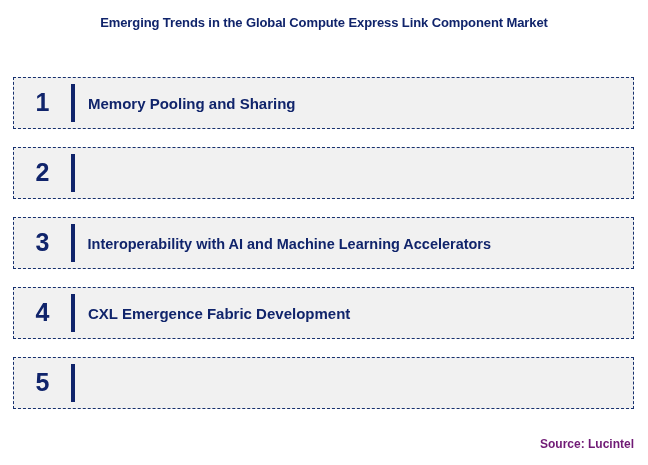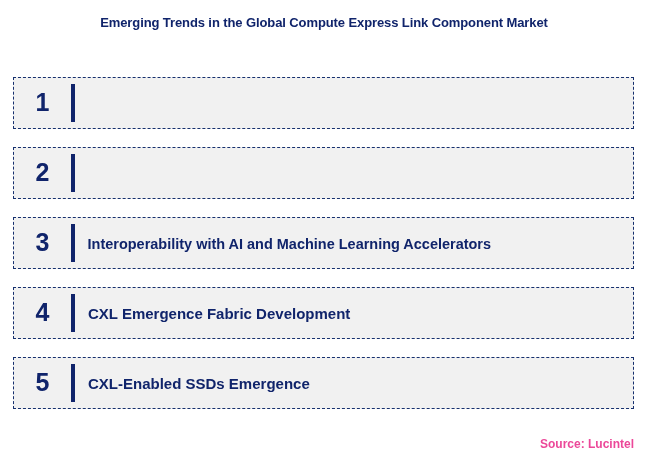--- a/index.html
+++ b/index.html
@@ -81,36 +81,37 @@
     font-size: 15px;
     transform: scaleX(0.965);
     transform-origin: left center;
   }
   .source-note {
     position: absolute;
     right: 14px;
     bottom: 14px;
     font-size: 12px;
     font-weight: bold;
-    color: #ec4899;
+    color: #701a75;
     white-space: nowrap;
   }
 </style>
 </head>
 <body>
 
 <div class="infographic">
 
   <div class="chart-title">Emerging Trends in the Global Compute Express Link Component Market</div>
 
   <div class="trend-list">
 
     <div class="trend-row">
       <div class="trend-number">1</div>
       <div class="trend-divider"></div>
+      <div class="trend-label">Memory Pooling and Sharing</div>
     </div>
 
     <div class="trend-row">
       <div class="trend-number">2</div>
       <div class="trend-divider"></div>
     </div>
 
     <div class="trend-row condensed">
       <div class="trend-number">3</div>
       <div class="trend-divider"></div>
@@ -119,20 +120,19 @@
 
     <div class="trend-row">
       <div class="trend-number">4</div>
       <div class="trend-divider"></div>
       <div class="trend-label">CXL Emergence Fabric Development</div>
     </div>
 
     <div class="trend-row">
       <div class="trend-number">5</div>
       <div class="trend-divider"></div>
-      <div class="trend-label">CXL-Enabled SSDs Emergence</div>
     </div>
 
   </div>
 
   <div class="source-note">Source: Lucintel</div>
 
 </div>
 
 </body></html>

